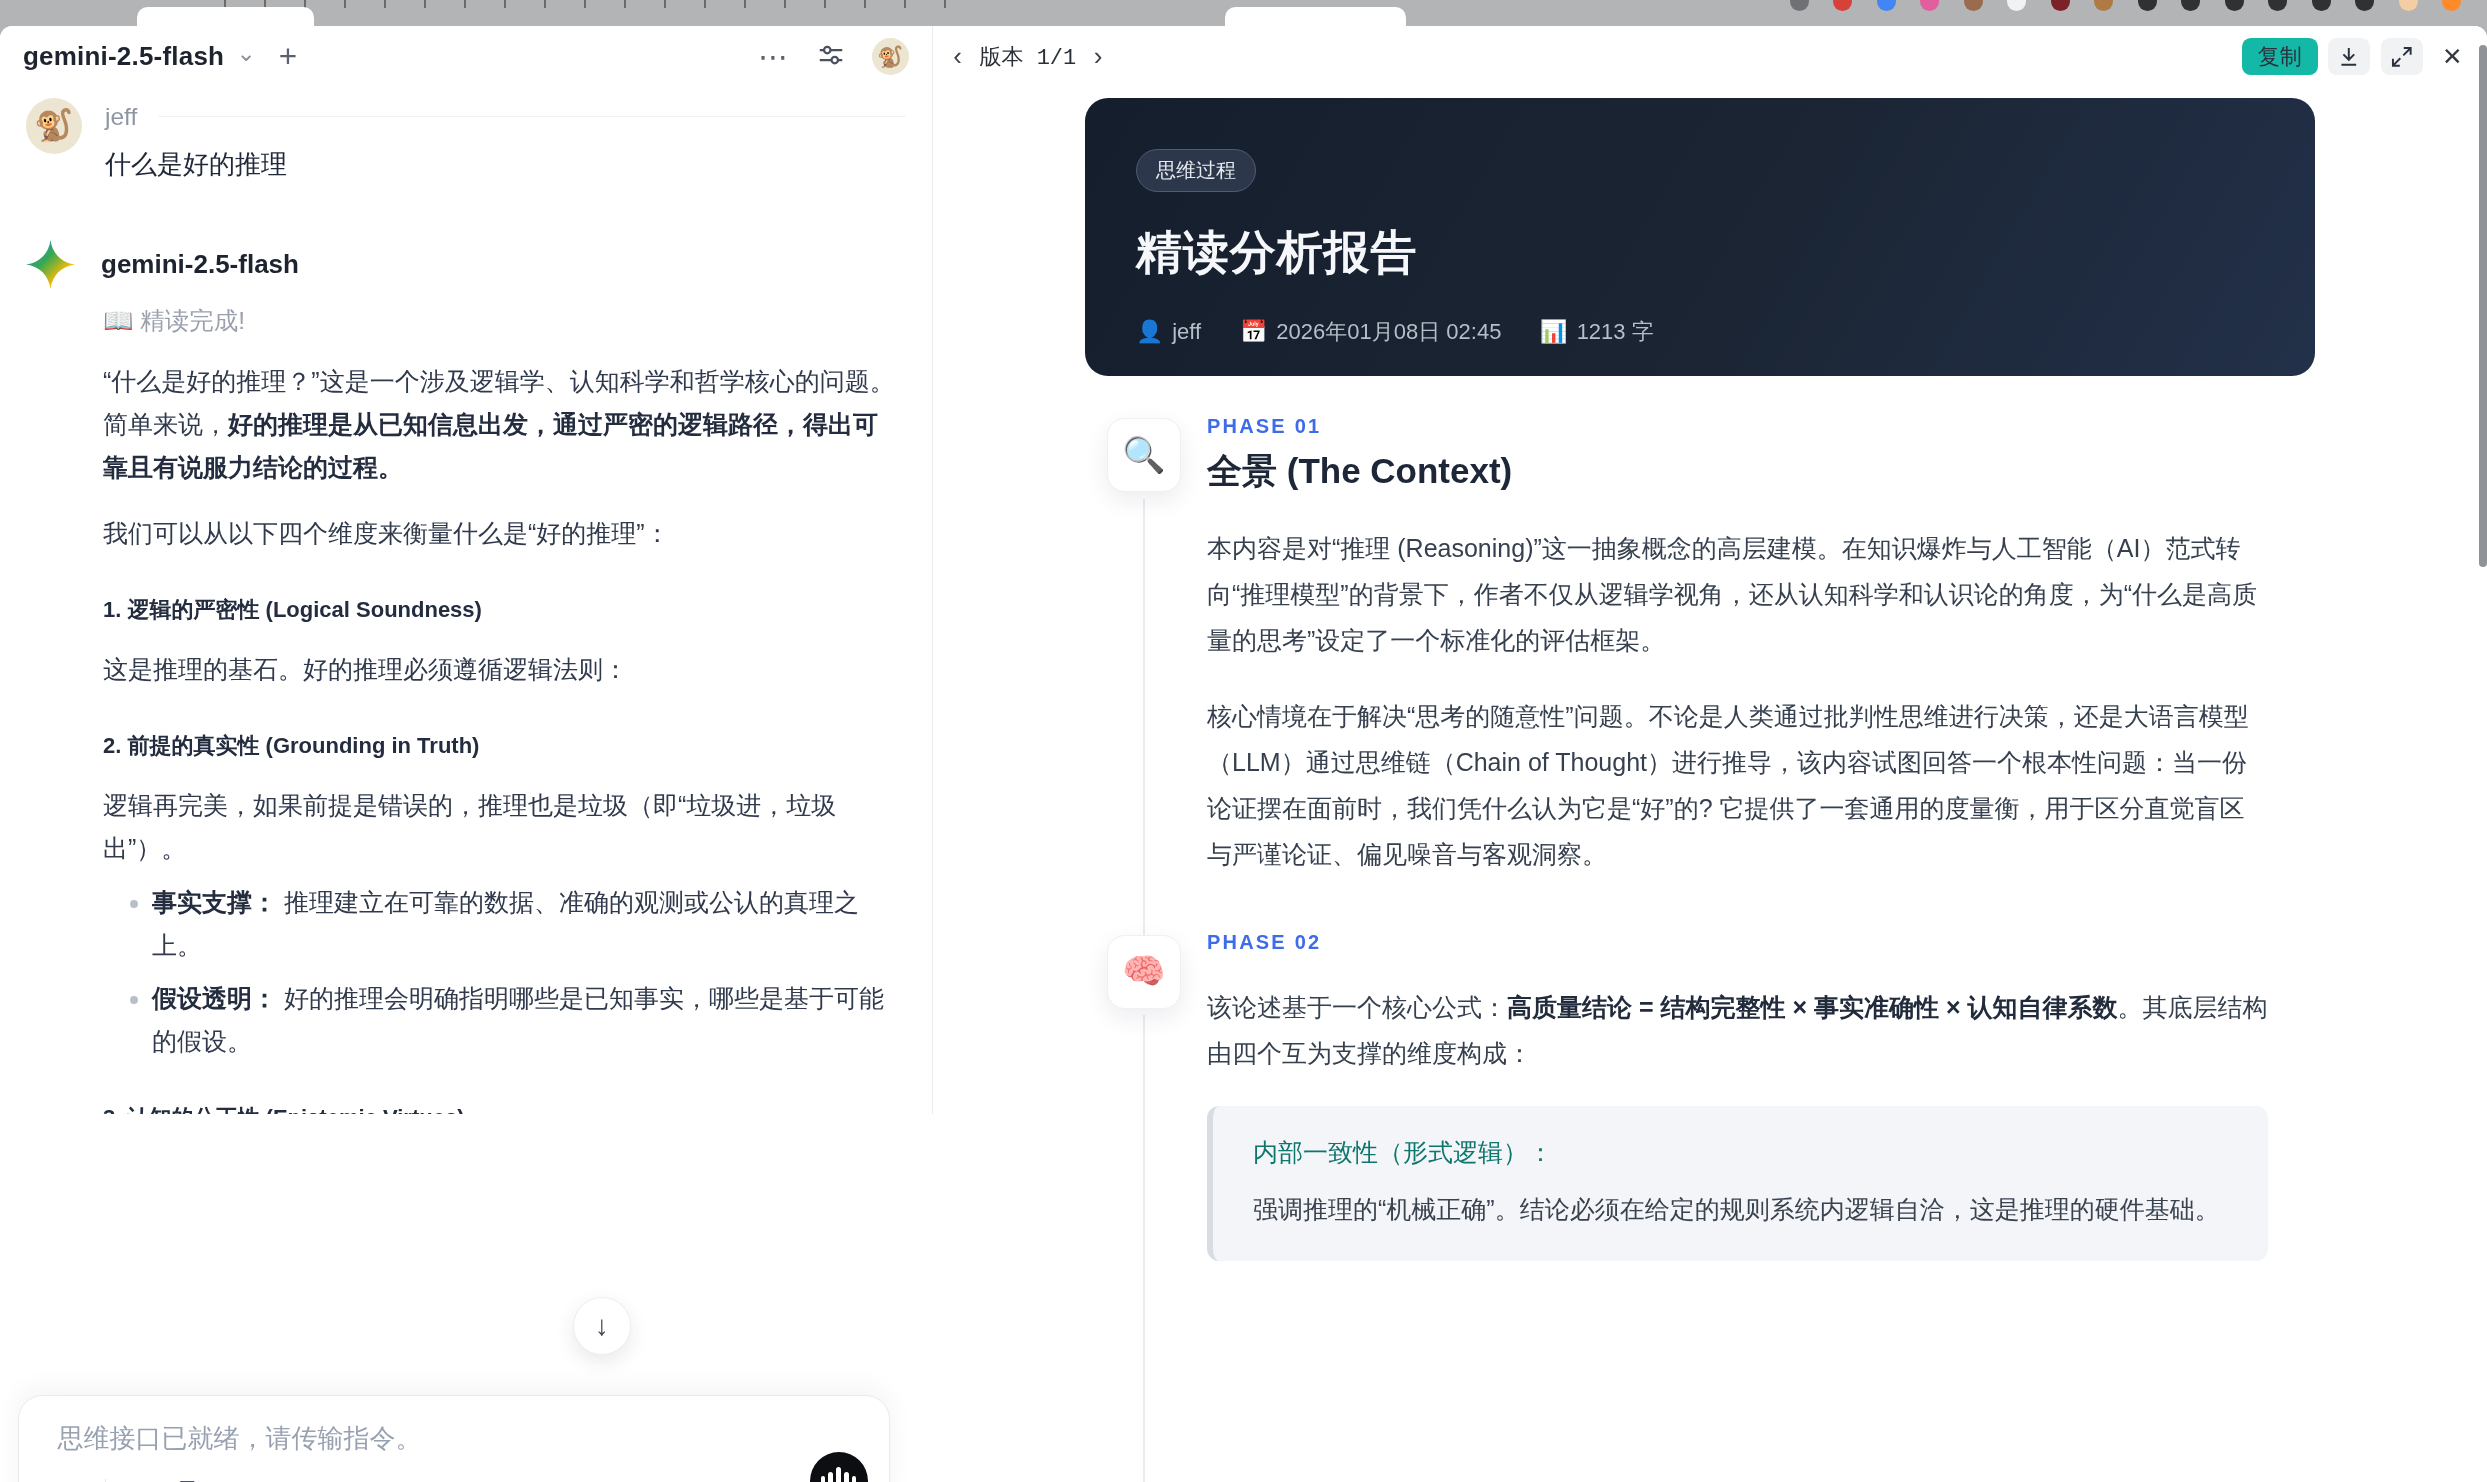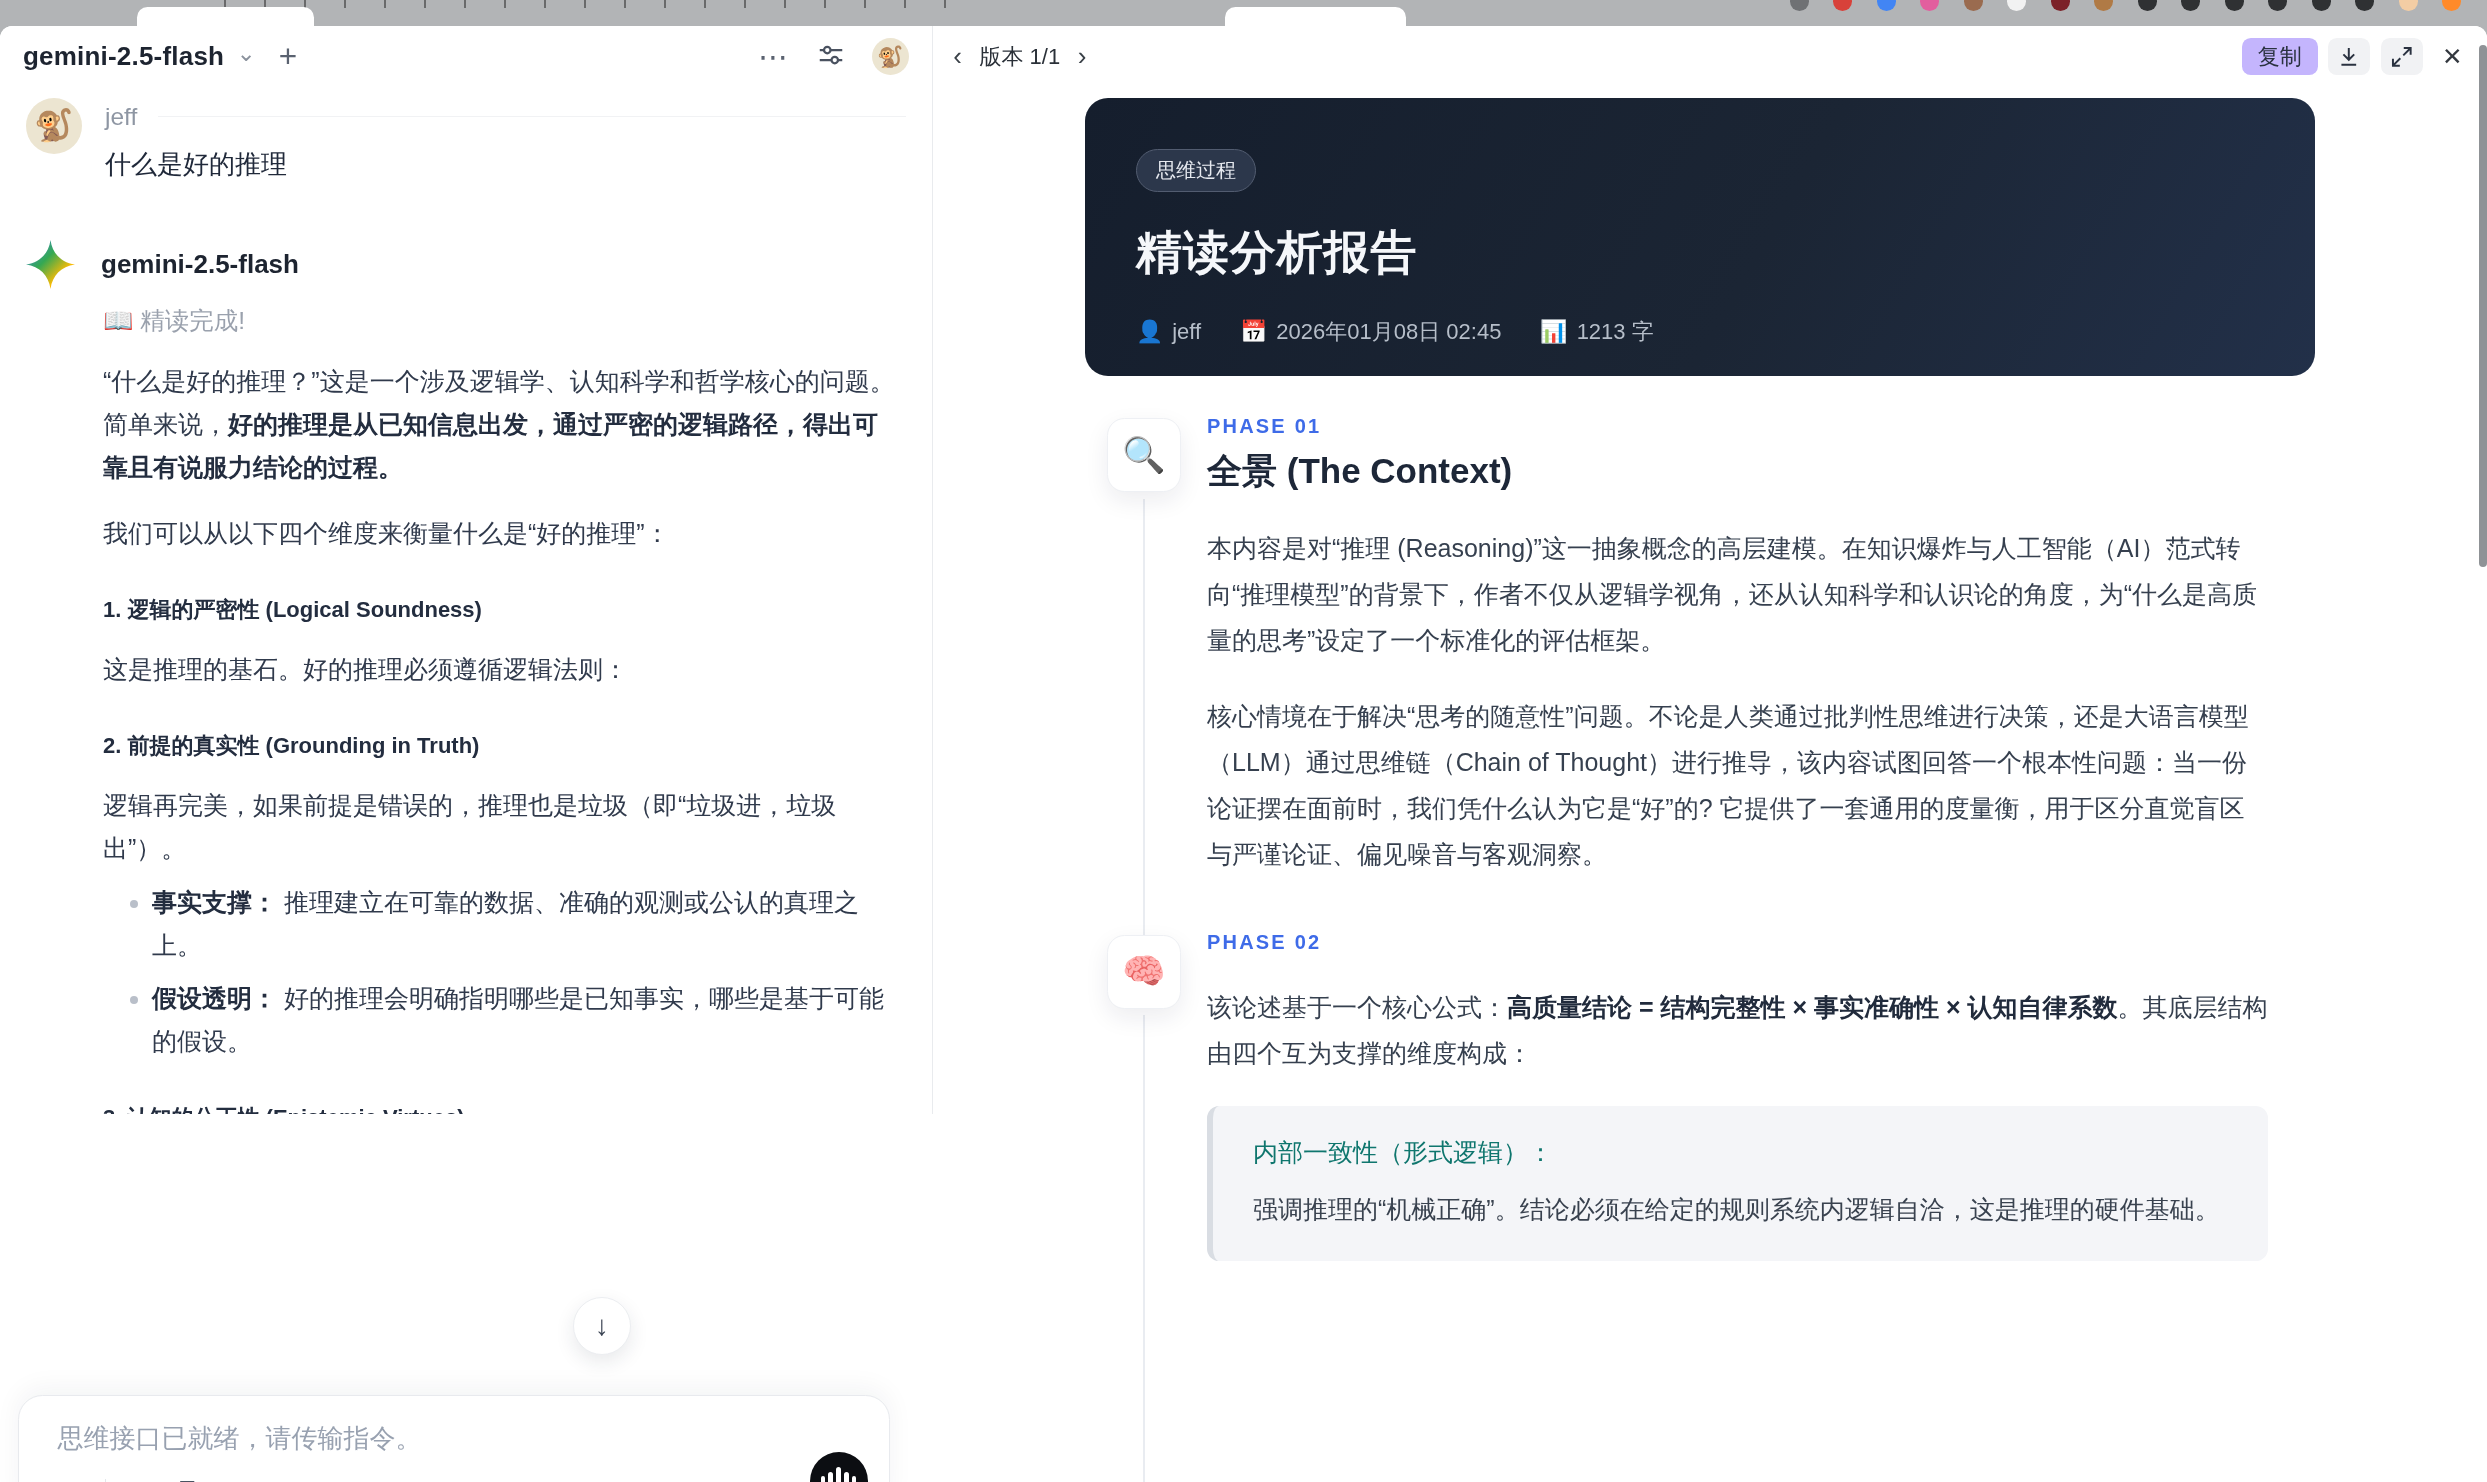--- a/index.html
+++ b/index.html
@@ -78,23 +78,23 @@
     border-radius:50%; background:#0c0e12; display:flex; align-items:center;
     justify-content:center; gap:3.5px; }
   .voice-bar { width:4.4px; background:#fff; border-radius:2.6px; }
 
   
   .preview { position:absolute; left:934px; top:0; width:1553px; height:1456px; background:#fff; }
   .preview-header { position:absolute; top:0; left:0; right:0; height:61px;
     display:flex; align-items:center; padding:0 15.8px; }
   .ver-nav { display:flex; align-items:center; gap:14px; color:#32383f; }
   .ver-chev { font-size:26px; color:#3a4148; padding:0 3.5px; }
-  .ver-label { font-size:22px; color:#2a3038; }
+  .ver-label { font-size:22px; color:#2a3038;font-family:Liberation Mono, monospace; }
   .preview-actions { margin-left:auto; display:flex; align-items:center; gap:10.5px; }
-  .pill-btn { background:#c4b5fd; border-radius:8.8px; height:37px; display:flex;
+  .pill-btn { background:#14b8a6; border-radius:8.8px; height:37px; display:flex;
     align-items:center; justify-content:center; padding:0 15.8px; font-size:22px; color:#2a3240; }
   .icon-btn { background:#f1f2f4; border-radius:8.8px; height:37px; width:42px;
     display:flex; align-items:center; justify-content:center; }
   .close-x { font-size:24.5px; color:#33383f; padding:0 8.8px; }
 
   .doc { position:absolute; top:63px; left:0; right:5.3px; bottom:0; overflow:hidden; }
 
   .hero { margin:8.8px 0 0 151px; width:1230px; height:278px; border-radius:23px;
     background:linear-gradient(120deg,#151e2d 0%, #1b2534 55%, #223049 100%);
     padding:51px 51px 0; position:relative; }

